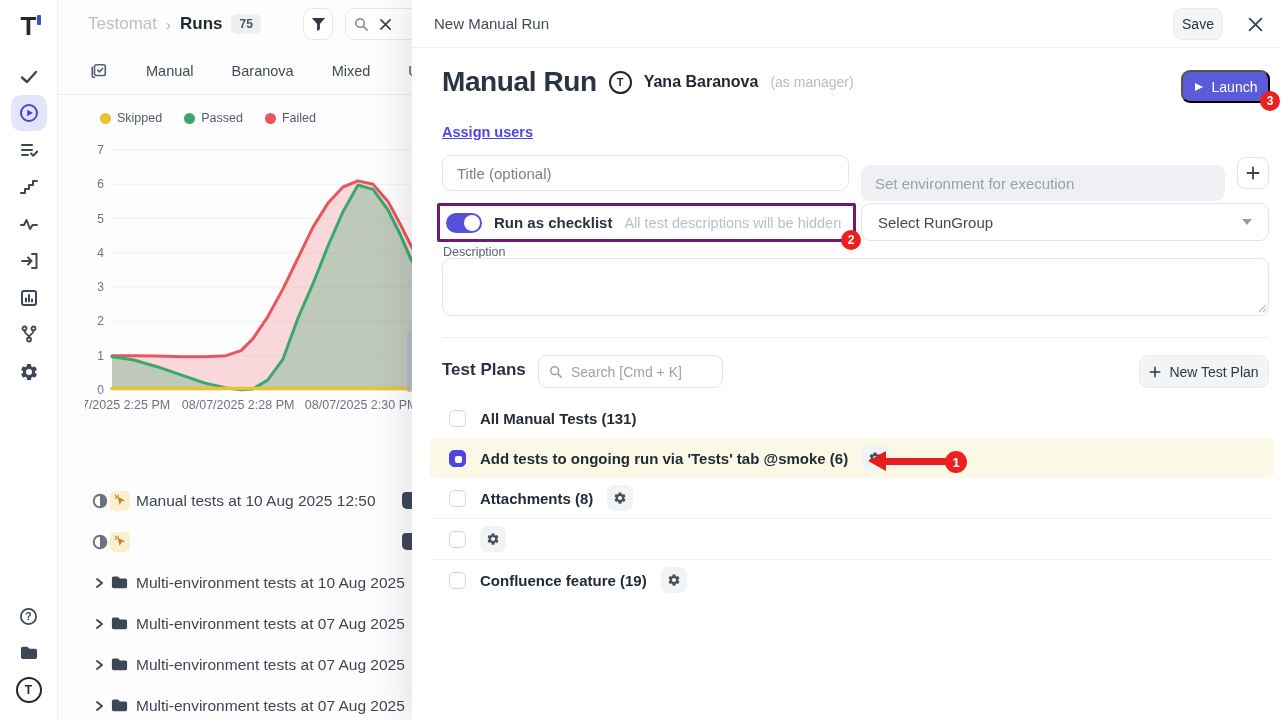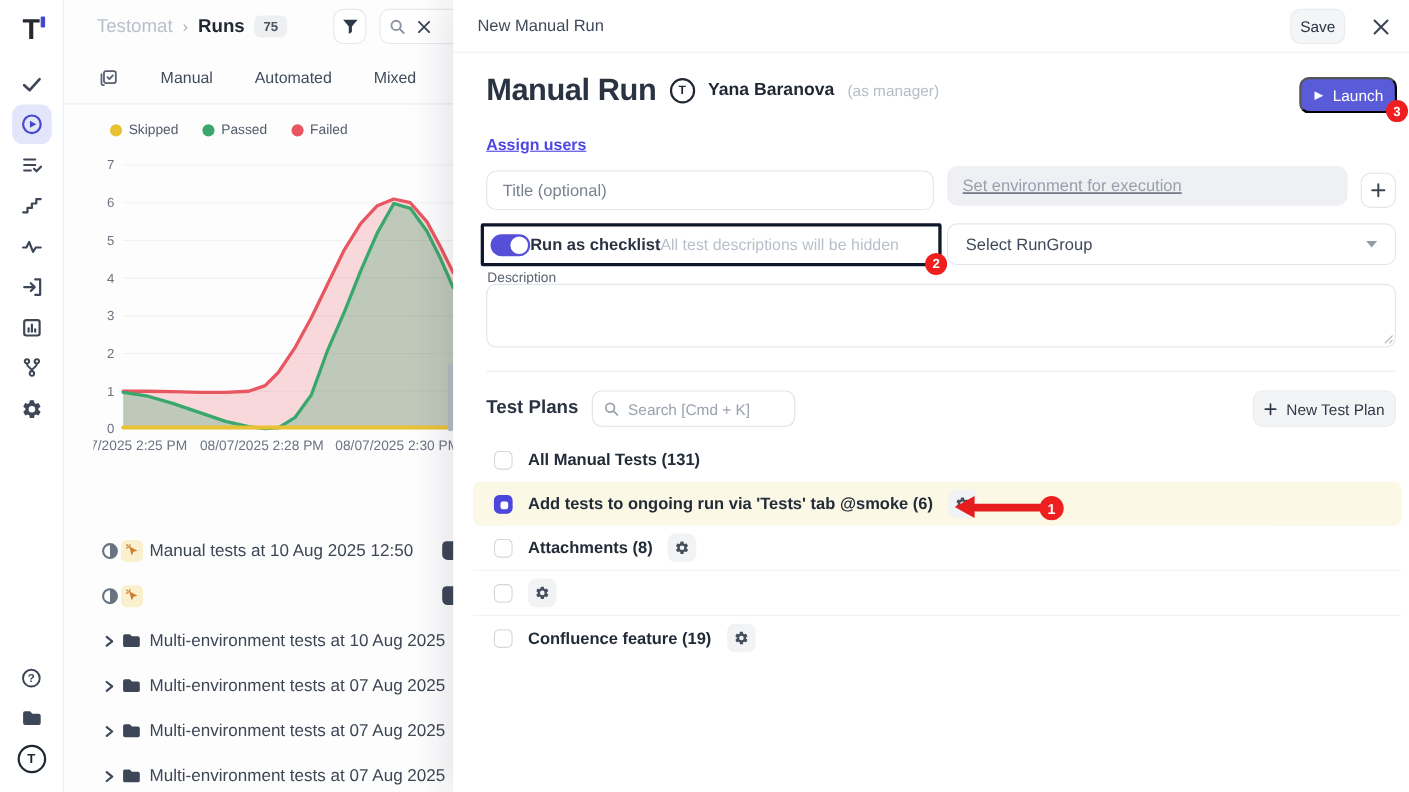--- a/index.html
+++ b/index.html
@@ -57,25 +57,25 @@
   .avatar { width:23px; height:23px; border:2.2px solid #1f2733; border-radius:50%; display:flex; align-items:center; justify-content:center; font-size:11px; font-weight:900; color:#1f2733; }
   .mgr-name { font-size:16px; font-weight:700; color:#1f2733;text-align:center; }
   .mgr-role { font-size:14px; color:#b6bdc7; }
   .launch-btn { position:absolute; left:769px; top:70px; width:89px; height:33px; background:#5a5bd8; border-radius:9px; color:#ffffff; font-size:14px; display:flex; align-items:center; justify-content:center; gap:8px; }
 
   .assign-link { position:absolute; left:30px; top:124px; font-size:14.5px; font-weight:600; color:#4f46e5; text-decoration:underline; }
 
   .inp { border:1px solid #e2e5ea; border-radius:9px; background:#fff; font-size:15px; color:#2a3342; padding:12px 14px; font-family:inherit; }
   .inp::placeholder { color:#7a8290; }
   .title-inp { position:absolute; left:30px; top:155px; width:407px; height:36px; }
-  .env-inp { position:absolute; left:449px; top:151px; width:364px; height:36px; background:#eef0f4; border:none;text-decoration:underline; }
+  .env-inp { position:absolute; left:449px; top:165px; width:364px; height:36px; background:#eef0f4; border:none; }
   .env-inp::placeholder { color:#98a0ad; }
   .plus-btn { position:absolute; left:825px; top:157px; width:32px; height:32px; border:1px solid #e2e5ea; border-radius:9px; background:#fff; display:flex; align-items:center; justify-content:center; }
 
-  .ann-rect { position:absolute; left:25px; top:203px; width:419px; height:39px; border:3px solid #0f172a; border-radius:2px; display:flex; align-items:center; padding-left:6px; background:#fff; }
+  .ann-rect { position:absolute; left:25px; top:203px; width:419px; height:39px; border:3px solid #701a75; border-radius:2px; display:flex; align-items:center; padding-left:6px; gap:12px; background:#fff; }
   .toggle { width:36px; height:20px; background:#564fd8; border-radius:10px; position:relative; flex:0 0 auto; }
   .toggle::after { content:""; position:absolute; right:2px; top:2px; width:16px; height:16px; background:#fff; border-radius:50%; }
   .chk-label { font-size:15px; font-weight:700; color:#2a3342; white-space:nowrap; }
   .chk-hint { font-size:14.5px; color:#b9bfca; white-space:nowrap; }
 
   .rungroup { position:absolute; left:449px; top:203px; width:408px; height:38px; border:1px solid #e2e5ea; border-radius:9px; background:#fff; display:flex; align-items:center; padding:0 16px; font-size:15px; color:#3f4a59; }
   .caret-down { margin-left:auto; width:0; height:0; border-left:5px solid transparent; border-right:5px solid transparent; border-top:6px solid #949ca8; }
 
   .desc-label { position:absolute; left:31px; top:245px; font-size:12.5px; color:#5b6472; }
   .desc-area { position:absolute; left:30px; top:258px; width:827px; height:58px; border:1px solid #e2e5ea; border-radius:9px; background:#fff; resize:none; font-family:inherit; }
@@ -211,21 +211,21 @@
       </div>
     </div>
 
     <div class="tabsrow">
       <svg class="sel-ico" width="18" height="18" viewBox="0 0 20 20" fill="none" stroke="#566070" stroke-width="1.8" stroke-linecap="round" stroke-linejoin="round">
           <rect x="5" y="3" width="12" height="12" rx="2"></rect>
           <path d="M5 17h-1a1.5 1.5 0 0 1-1.5-1.5V6"></path>
           <path d="M8.5 9 l2 2 3.5-3.8"></path>
         </svg>
       <span class="tab">Manual</span>
-      <span class="tab">Automated</span>
+      <span class="tab">Baranova</span>
       <span class="tab">Mixed</span>
       <span class="tab">Unfinished</span>
     </div>
 
     <div class="legend">
       <span class="li">
           <span class="dot" style="background: rgb(233, 194, 51);"></span>
           <span>Skipped</span>
         </span>
       <span class="li">

